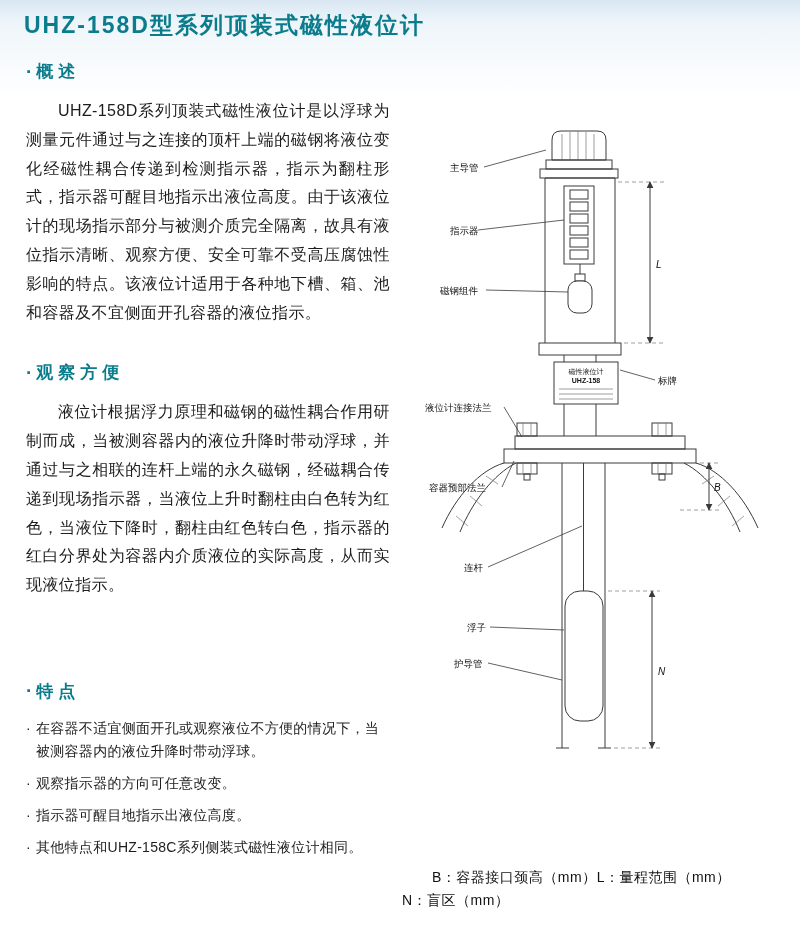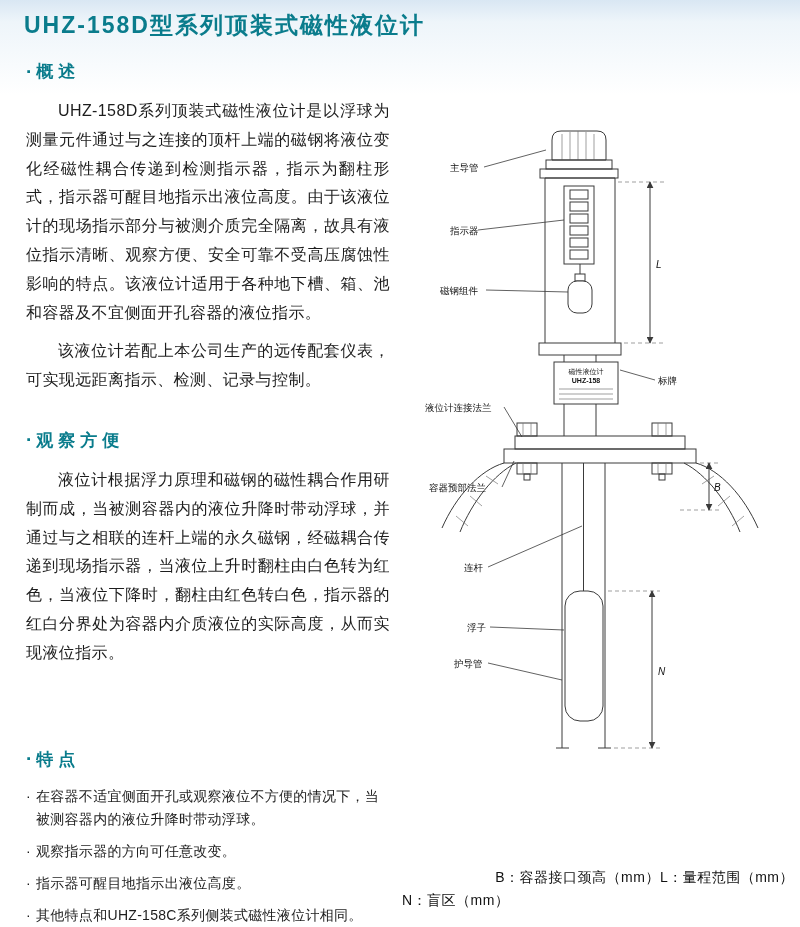--- a/index.html
+++ b/index.html
@@ -13,21 +13,21 @@
   .sec-head .dot{letter-spacing:0;margin-right:4px;font-size:19px;}
   .sec-head.mt1{margin-top:34px;}
   .sec-head.mt2{margin-top:80px;}
   p.body{font-size:16px;line-height:1.8;margin:0 0 10px 0;text-indent:2em;text-align:justify;
          letter-spacing:0.4px;color:#1d1d1d;}
   ul.features{list-style:none;margin:0;padding:0;}
   ul.features li{display:flex;font-size:14px;line-height:1.65;margin-bottom:9px;letter-spacing:0.3px;color:#1d1d1d;}
   ul.features li .b{margin-right:5px;flex:0 0 auto;}
   .diagram{position:absolute;left:412px;top:118px;width:380px;height:748px;}
   .notes{position:absolute;left:402px;top:866px;width:392px;font-size:14px;color:#111;line-height:1.65;letter-spacing:0.5px;}
-  .notes .l1{padding-left:30px;text-align:right;}
+  .notes .l1{padding-left:30px;}
   svg text{font-family:"Liberation Sans","DejaVu Sans",sans-serif;fill:#111;}
   .lbl{font-size:9.5px;}
   .dim{font-size:10px;font-style:italic;}
   .np1{font-size:7px;text-anchor:middle;}
   .np2{font-size:7px;text-anchor:middle;font-weight:bold;}
   .s{stroke:#3a3a3a;fill:none;stroke-width:1;}
   .sf{stroke:#3a3a3a;fill:#fff;stroke-width:1;}
   .thin{stroke:#777;stroke-width:0.7;fill:none;}
   .dash{stroke-dasharray:4 3;}
   .lead{stroke:#3a3a3a;stroke-width:0.8;fill:none;}
@@ -39,21 +39,20 @@
 
   <h1 class="title">UHZ-158D型系列顶装式磁性液位计</h1>
 
   <div class="col">
 
     <div class="sec-head">
       <span class="dot">·</span>
       <span>概述</span>
     </div>
     <p class="body">UHZ-158D系列顶装式磁性液位计是以浮球为测量元件通过与之连接的顶杆上端的磁钢将液位变化经磁性耦合传递到检测指示器，指示为翻柱形式，指示器可醒目地指示出液位高度。由于该液位计的现场指示部分与被测介质完全隔离，故具有液位指示清晰、观察方便、安全可靠不受高压腐蚀性影响的特点。该液位计适用于各种地下槽、箱、池和容器及不宜侧面开孔容器的液位指示。</p>
-    <p class="body">该液位计若配上本公司生产的远传配套仪表，可实现远距离指示、检测、记录与控制。</p>
 
     <div class="sec-head mt1">
       <span class="dot">·</span>
       <span>观察方便</span>
     </div>
     <p class="body">液位计根据浮力原理和磁钢的磁性耦合作用研制而成，当被测容器内的液位升降时带动浮球，并通过与之相联的连杆上端的永久磁钢，经磁耦合传递到现场指示器，当液位上升时翻柱由白色转为红色，当液位下降时，翻柱由红色转白色，指示器的红白分界处为容器内介质液位的实际高度，从而实现液位指示。</p>
 
     <div class="sec-head mt2">
       <span class="dot">·</span>
       <span>特点</span>

